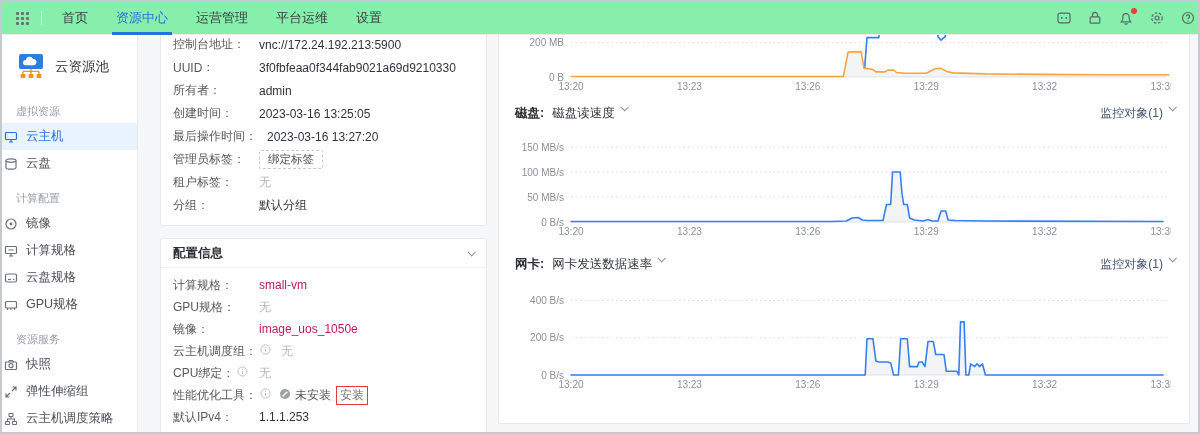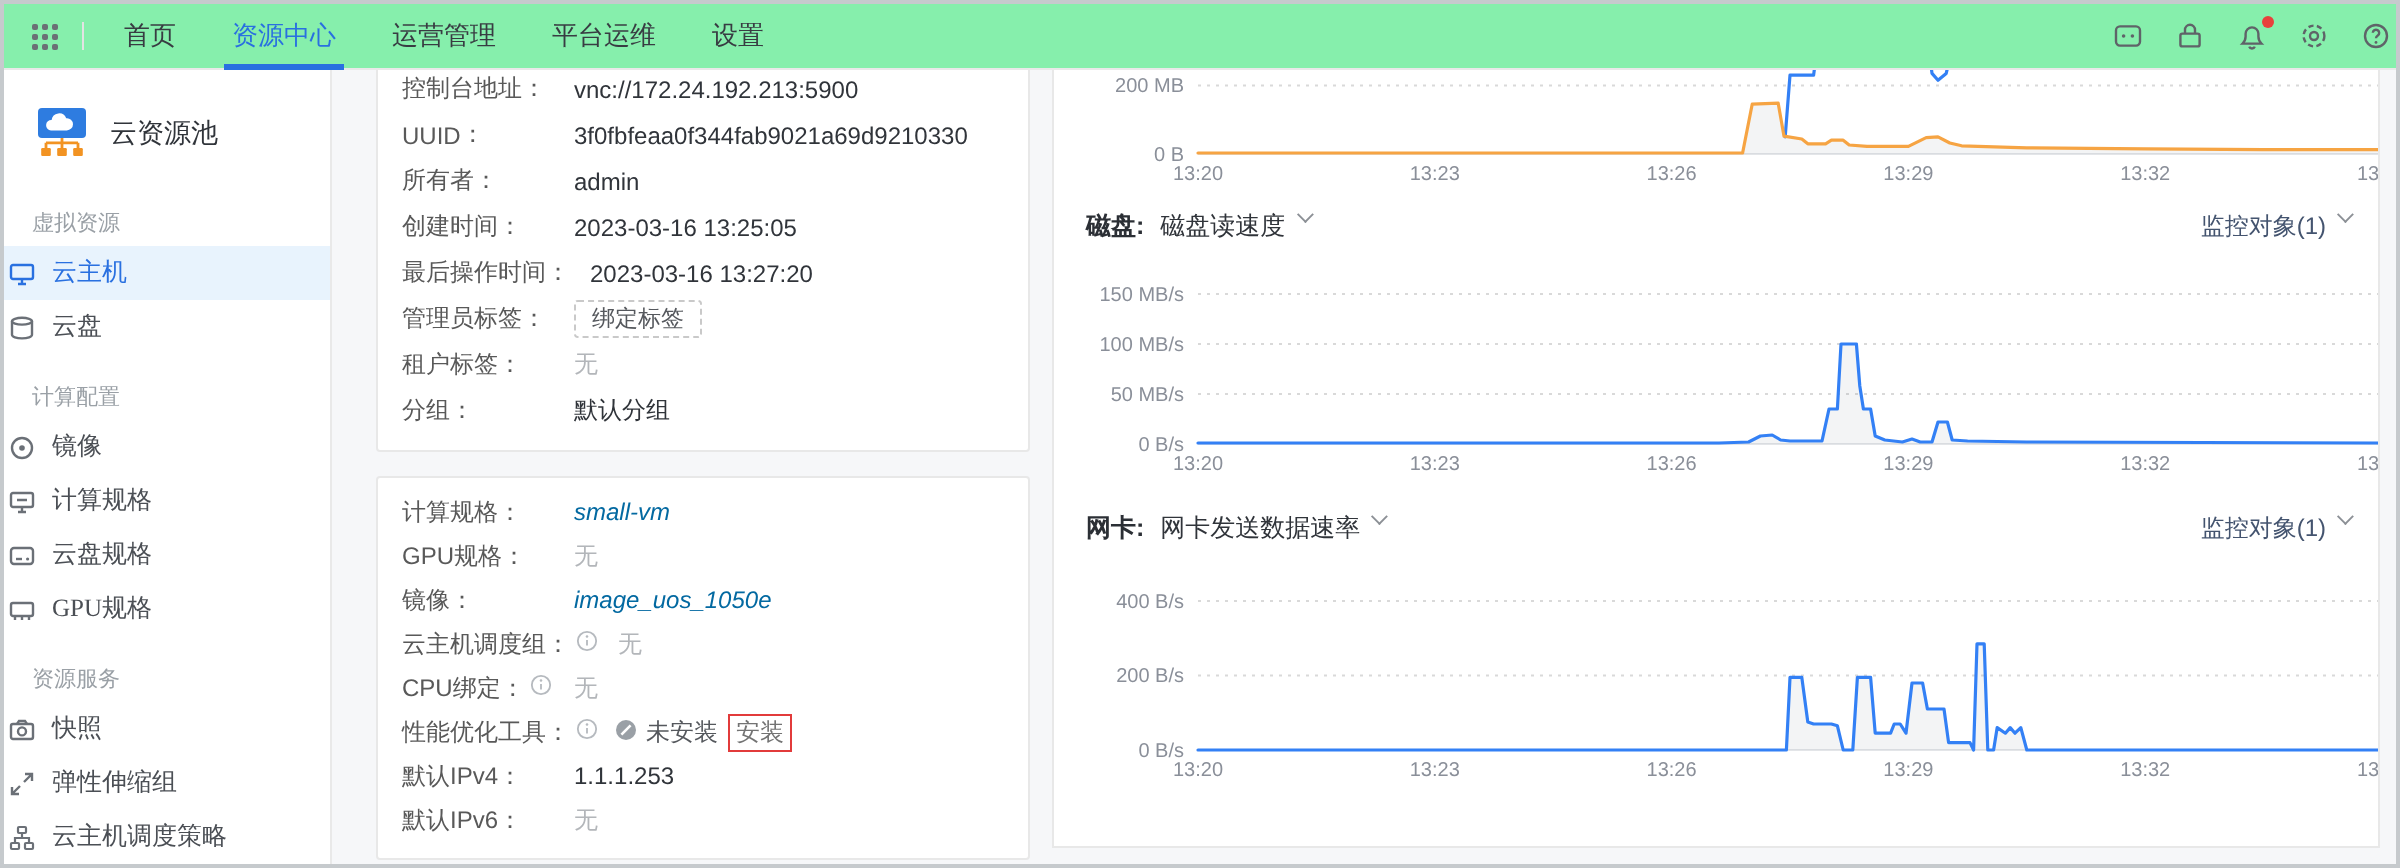--- a/index.html
+++ b/index.html
@@ -16,21 +16,21 @@
   .nav-item.active::after { content:""; position:absolute; left:10px; right:10px; bottom:0; height:3px; background:#2970e0; }
   .nav-spacer { flex:1; }
   .nav-icons { display:flex; align-items:center; gap:15px; margin-right:-8px; }
   .nav-ico { position:relative; width:16px; height:16px; cursor:pointer; flex:none; }
   .nav-ico svg { display:block; }
   .red-dot { position:absolute; top:-2px; right:-3px; width:6px; height:6px; border-radius:50%; background:#e8413c; }
 
   .body { display:flex; height:397px; overflow:hidden; }
 
   
-  .sidebar { width:164px; flex:none; background:#fff; border-right:1px solid #e9e9e9; padding-top:14px; overflow:hidden;font-family:Liberation Serif, serif; }
+  .sidebar { width:136px; flex:none; background:#fff; border-right:1px solid #e9e9e9; padding-top:14px; overflow:hidden; }
   .logo-row { display:flex; align-items:center; padding:4px 12px 10px 14px; }
   .logo-row svg { flex:none; }
   .logo-title { font-size:13.5px; color:#30343a; margin-left:9px; white-space:nowrap; }
   .sec-label { font-size:11px; color:#9aa0a6; padding:14px 14px 4px 14px; white-space:nowrap; }
   .side-item { display:flex; align-items:center; height:27px; padding-left:2px; font-size:12.5px; color:#4b4f55; cursor:pointer; white-space:nowrap; }
   .side-item .ic { width:14px; height:14px; margin-right:8px; flex:none; color:#6b7077; }
   .side-item.active { background:#e8f3fd; color:#2970e0; }
   .side-item.active .ic { color:#2970e0; }
 
   
@@ -39,21 +39,21 @@
   .card-basic { margin-top:-8px; padding:5px 10px 8px 12px; }
   .card-config { margin-top:12px; padding-bottom:8px; }
   .cfg-head { display:flex; align-items:center; height:29px; padding:0 12px; border-bottom:1px solid #f0f0f0; }
   .cfg-title { font-size:12.5px; font-weight:bold; color:#2b2f35; flex:1; }
   .cfg-body { padding:6px 10px 0 12px; }
   .row { display:flex; align-items:center; height:23px; font-size:12px; }
   .card-config .row { height:22px; }
   .lbl { min-width:76px; color:#595959; white-space:nowrap; display:inline-flex; align-items:center; }
   .val { margin-left:10px; color:#30343a; white-space:nowrap; }
   .val.muted { color:#b3b6ba; }
-  .val.link { color:#0369a1; cursor:pointer;font-style:italic; }
+  .val.link { color:#be185d; cursor:pointer; }
   .tag-btn { font-size:11.5px; color:#55585d; background:#fff; border:1px dashed #c9c9c9; border-radius:2px; padding:1px 8px; margin-left:10px; cursor:pointer; white-space:nowrap; }
   .info-ic { display:inline-block; margin-left:3px; flex:none; }
   .status-wrap { display:flex; align-items:center; margin-left:8px; }
   .status-txt { color:#55585d; margin-left:4px; }
   .install-link { color:#737373; margin-left:5px; padding:0 3px; border:1.5px solid #e23b3b; cursor:pointer; }
   .chev { display:inline-block; width:6px; height:6px; border-right:1.3px solid #8c9096; border-bottom:1.3px solid #8c9096; transform:rotate(45deg) translateY(-1px); margin-left:6px; }
 
   
   .right { flex:1; min-width:0; padding-right:8px; }
   .right-card { background:#fff; border:1px solid #e8e8e8; border-top:none; height:389px; padding:0 12px 10px 14px; overflow:hidden; }
@@ -267,20 +267,24 @@
         <div class="row">
           <span class="lbl">
               <span>分组</span>
               <span>：</span>
             </span>
           <span class="val">默认分组</span>
         </div>
       </section>
 
       <section class="card card-config">
+        <div class="cfg-head">
+          <span class="cfg-title">配置信息</span>
+          <span class="chev"></span>
+        </div>
         <div class="cfg-body">
           <div class="row">
             <span class="lbl">
                 <span>计算规格</span>
                 <span>：</span>
               </span>
             <span class="val link">small-vm</span>
           </div>
           <div class="row">
             <span class="lbl">

